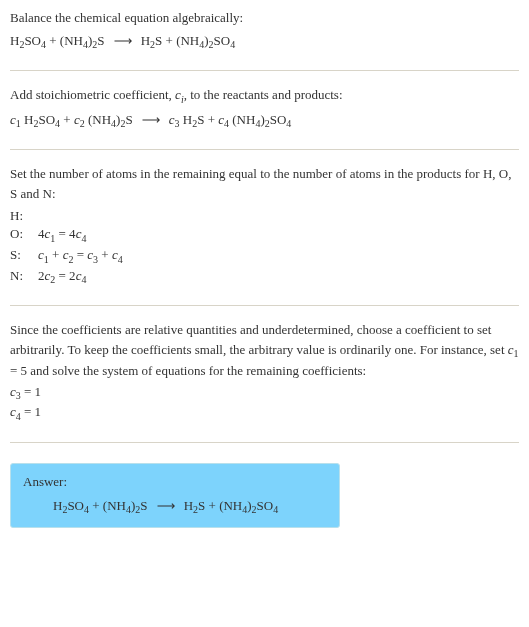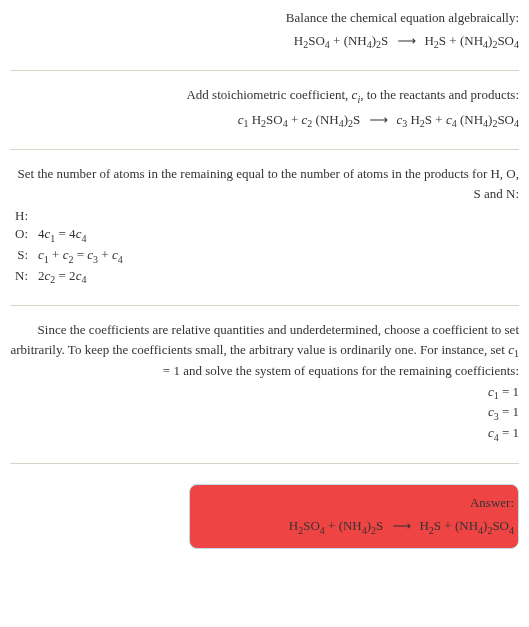--- a/index.html
+++ b/index.html
@@ -13,21 +13,20 @@
       color: #333333;
       width: 529px;
       padding: 8px 10px;
       font-size: 13px;
       line-height: 1.5;
     }
     .section {
       padding-bottom: 18px;
       margin-bottom: 14px;
       border-bottom: 1px solid #d8d4c8;
-      text-align: right;
     }
     .section:last-of-type {
       border-bottom: none;
     }
     .intro-text {
       color: #333;
     }
     .equation {
       margin-top: 3px;
     }
@@ -63,23 +62,23 @@
     .atom-label {
       width: 18px;
     }
     .coef-list {
       margin-top: 2px;
     }
     .coef-list div {
       line-height: 1.4;
     }
     .answer-box {
-      background: #ef4444;
+      background: #7dd3fc;
       border: 1px solid #b8e0ec;
-      border-radius: 8px;
+      border-radius: 3px;
       padding: 8px 4px 10px 12px;
       margin-top: 6px;
       display: inline-block;
       min-width: 330px;
     }
     .answer-label {
       color: #333;
       margin-bottom: 4px;
     }
     .answer-eq {
@@ -129,24 +128,23 @@
     </div>
     <div class="atom-row">
       <span class="atom-label">N:</span>
       <span><span>2</span><span class="ital">c</span><span class="sub">2</span><span> = 2</span><span class="ital">c</span><span class="sub">4</span></span>
     </div>
   </div>
 </div>
 
 <div class="section">
   <div class="intro-text">
-    <span>Since the coefficients are relative quantities and underdetermined, choose a coefficient to set arbitrarily. To keep the coefficients small, the arbitrary value is ordinarily one. For instance, set </span><span class="ital">c</span><span class="sub">1</span><span> = 1 and solve the system of equations for the remaining coefficients:</span>
+    <span>Since the coefficients are relative quantities and underdetermined, choose a coefficient to set arbitrarily. To keep the coefficients small, the arbitrary value is ordinarily one. For instance, set </span><span class="ital">c</span><span class="sub">1</span><span> = 5 and solve the system of equations for the remaining coefficients:</span>
   </div>
   <div class="coef-list">
-    <div><span class="ital">c</span><span class="sub">1</span><span> = 1</span></div>
     <div><span class="ital">c</span><span class="sub">3</span><span> = 1</span></div>
     <div><span class="ital">c</span><span class="sub">4</span><span> = 1</span></div>
   </div>
 </div>
 
 <div class="section no-border">
   <div class="answer-box">
     <div class="answer-label">Answer:</div>
     <div class="answer-eq">
       <span><span>H</span><span class="sub">2</span><span>SO</span><span class="sub">4</span></span><span> + </span><span><span>(NH</span><span class="sub">4</span><span>)</span><span class="sub">2</span><span>S</span></span>

